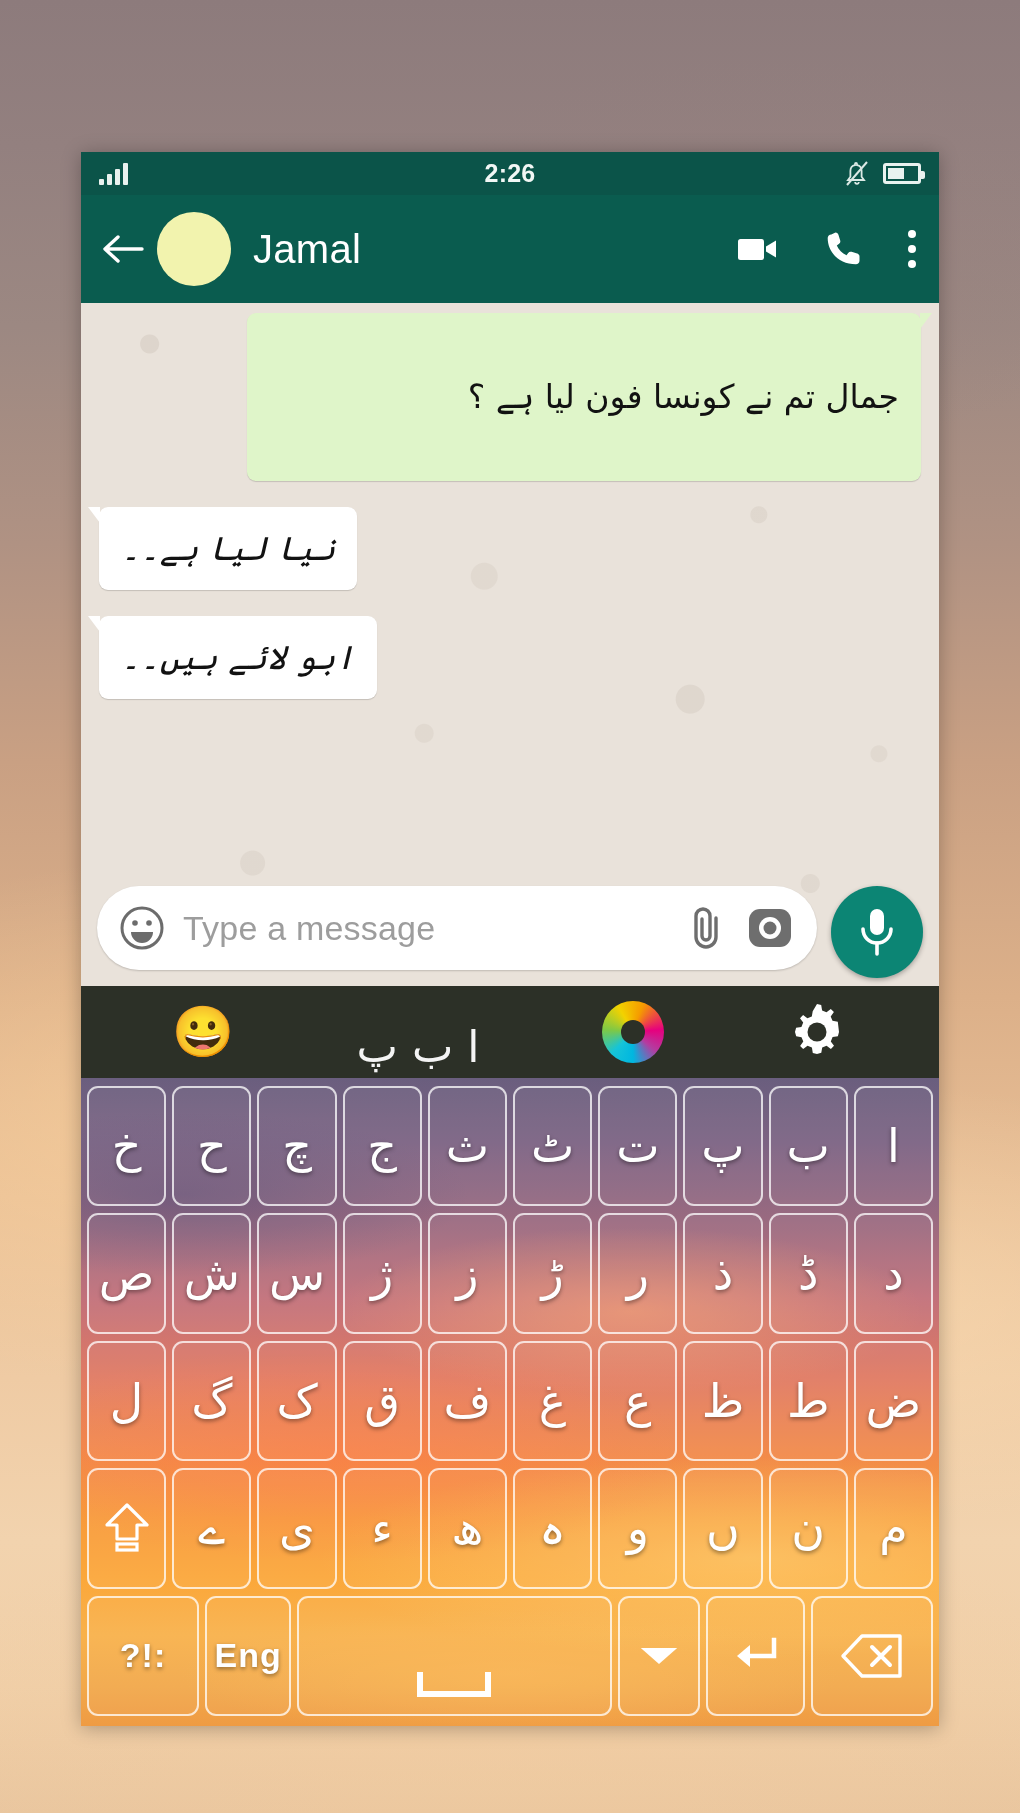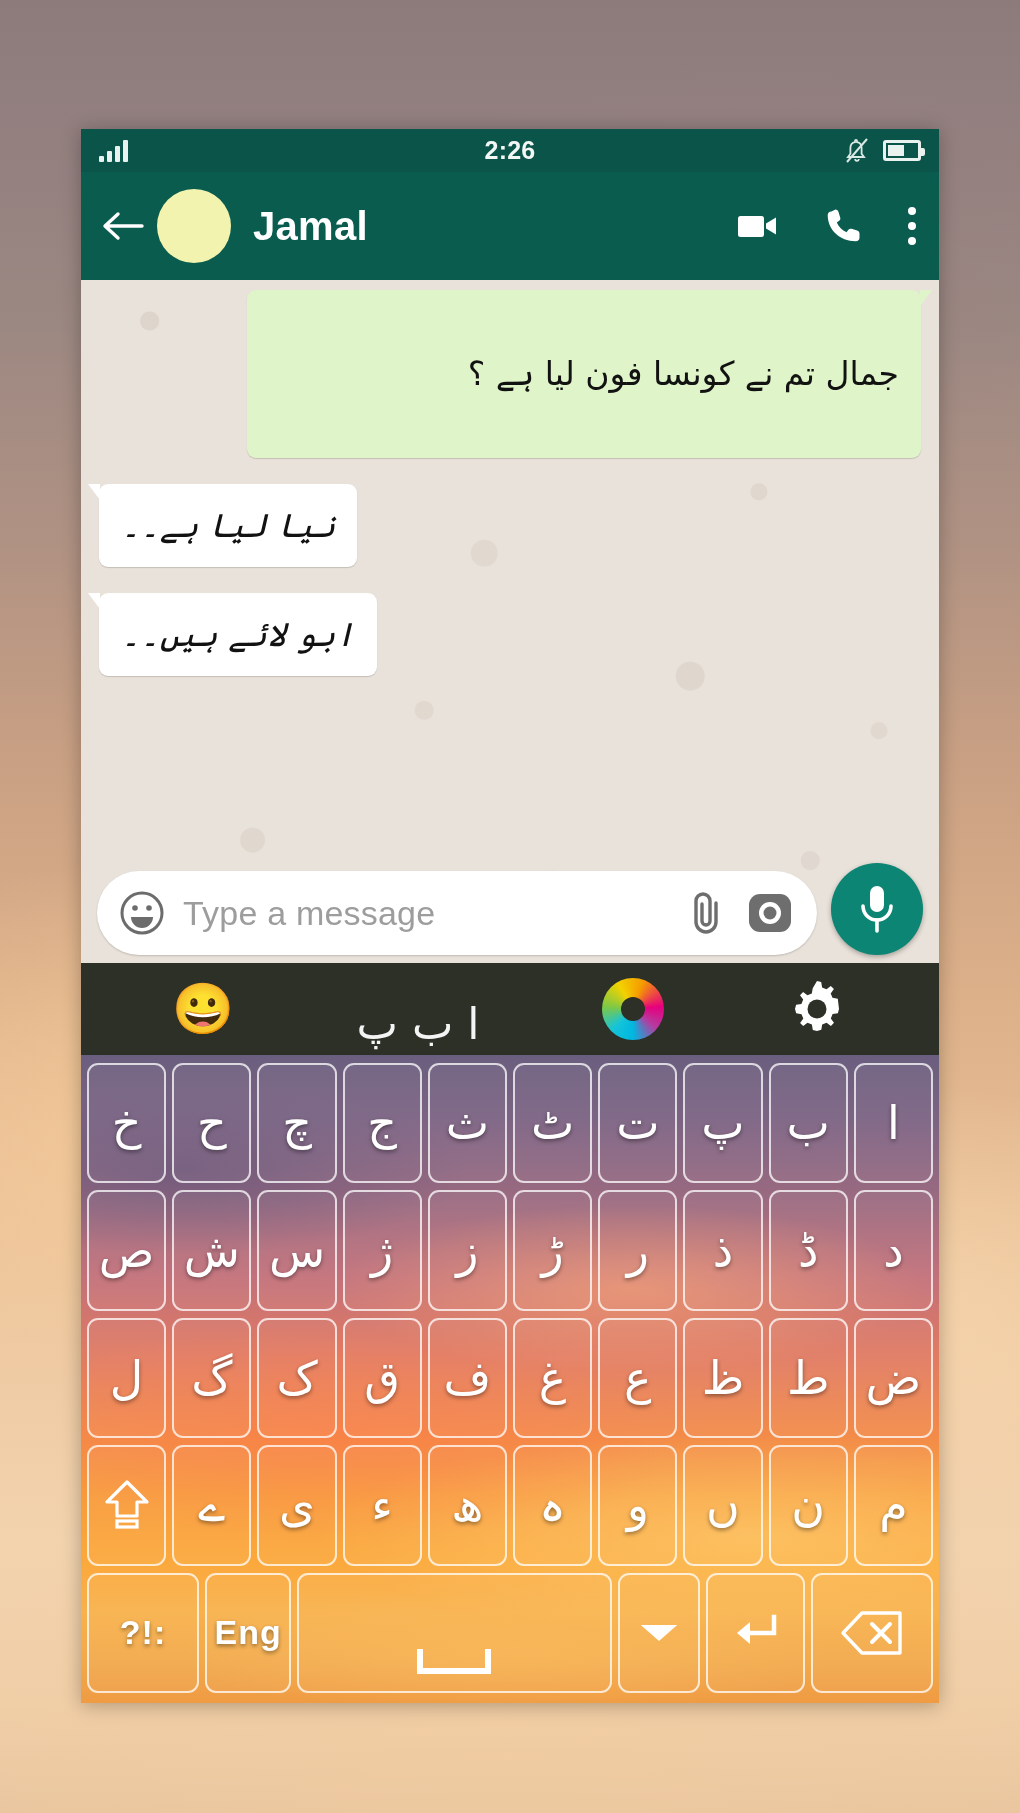--- a/index.html
+++ b/index.html
@@ -39,21 +39,21 @@
       radial-gradient(ellipse 620px 320px at 85% 72%, rgba(255,226,184,.45), rgba(255,226,184,0) 70%),
       radial-gradient(ellipse 900px 300px at 50% 95%, rgba(244,205,160,.5), rgba(244,205,160,0) 72%),
       radial-gradient(ellipse 520px 260px at 75% 14%, rgba(150,128,126,.5), rgba(150,128,126,0) 75%);
     pointer-events: none;
   }
 
   
   #phone {
     position: absolute;
     left: 81px;
-    top: 129px;
+    top: 152px;
     width: 858px;
     height: 1574px;
     overflow: hidden;
     box-shadow: 0 2px 18px rgba(0,0,0,.28);
     background: #0b5449;
   }
 
   
   .status-bar {
     height: 43px;
@@ -119,21 +119,21 @@
   .avatar {
     width: 74px; height: 74px;
     border-radius: 50%;
     background: #f2f3ae;
     flex: none;
     margin-left: -4px;
   }
   .chat-title {
     color: #ffffff;
     font-size: 40px;
-    font-weight: bold;
+    font-weight: normal;
     margin-left: 6px;
     letter-spacing: .3px;
   }
   .hdr-actions { margin-left: auto; display: flex; align-items: center; gap: 42px; }
   .hdr-icon { width: 44px; height: 44px; flex: none; display: block; }
   .kebab { width: 10px; display: flex; flex-direction: column; gap: 7px; align-items: center; }
   .kebab span { width: 8px; height: 8px; border-radius: 50%; background: #fff; display: block; }
 
   
   .chat-body {
@@ -203,21 +203,21 @@
     border-color: transparent transparent transparent #dff5c9;
   }
   #m0 { min-height: 168px; display: flex; align-items: center; width: 82%; }
   #m2 { min-height: 96px; display: flex; align-items: center; width: 70%; }
 
   
   .composer {
     position: absolute;
     left: 0; right: 0; bottom: 8px;
     display: flex;
-    align-items: flex-end;
+    align-items: flex-start;
     padding: 0 16px;
     gap: 14px;
     z-index: 2;
   }
   .input-pill {
     flex: 1;
     height: 84px;
     background: #fff;
     border-radius: 44px;
     display: flex;

